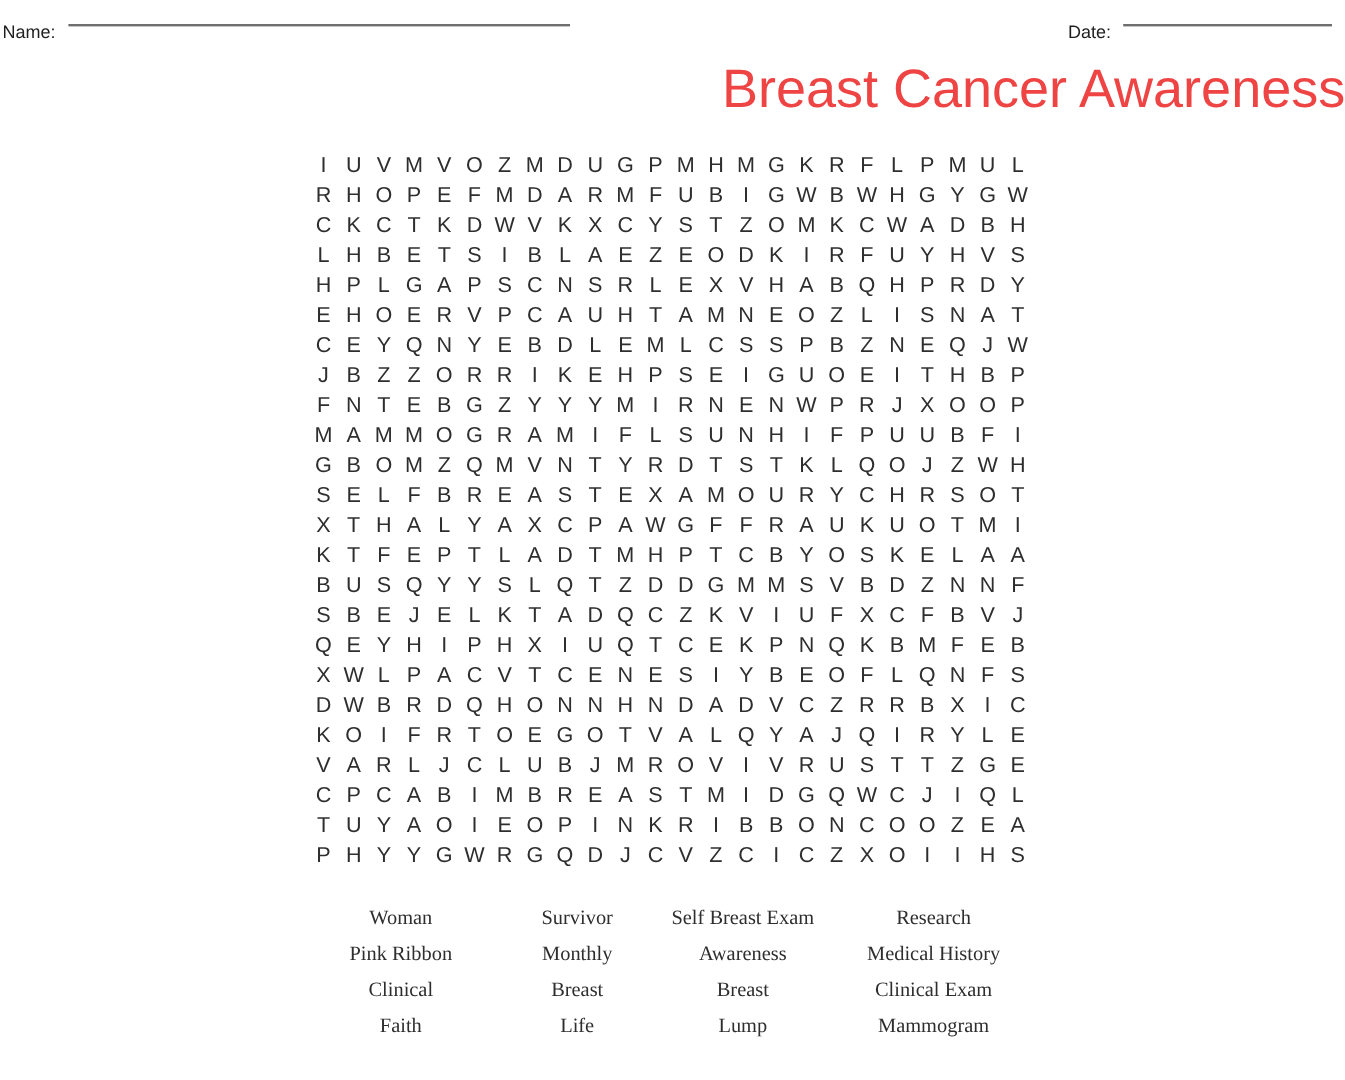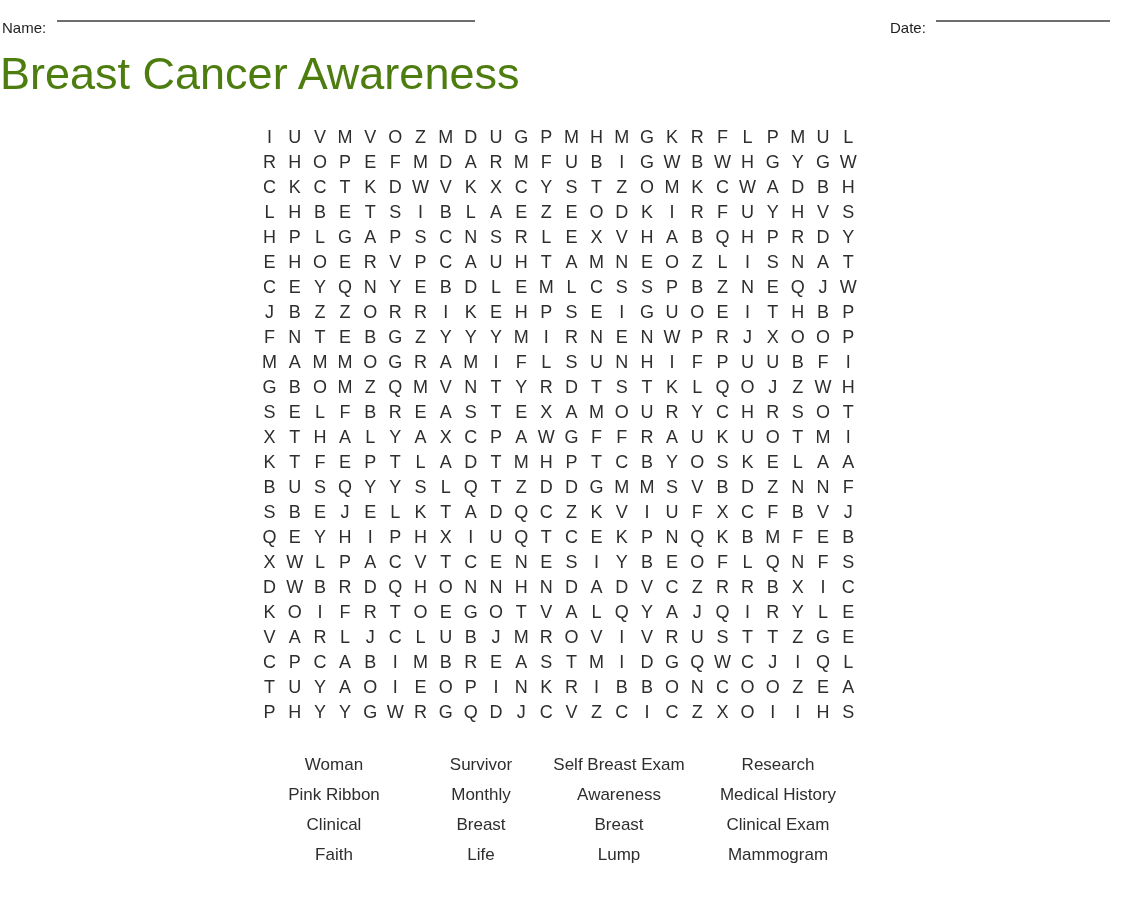--- a/index.html
+++ b/index.html
@@ -35,24 +35,24 @@
   }
   .name-line { left: 57px;  width: 418px; }
   .date-line { left: 936px; width: 174px; }
 
   
   .title {
     position: absolute;
     top: 51px;
     left: 0;
     width: 100%;
-    text-align: left;
+    text-align: right;
     font-size: 45px;
     line-height: 1.0;
-    color: #4d7c0f;
+    color: #ef4444;
     white-space: nowrap;
   }
 
   
   .puzzle-grid {
     position: absolute;
     left: 257px;
     top: 124px;
     display: grid;
     grid-template-columns: repeat(24, 25.17px);
@@ -68,20 +68,21 @@
   }
 
   
   .word-list {
     position: absolute;
     left: 250px;
     top: 750px;
     display: grid;
     grid-template-columns: 168px 126px 150px 168px;
     grid-auto-rows: 30px;
+    font-family: Liberation Serif, serif;
   }
   .word {
     text-align: center;
     line-height: 30px;
     font-size: 17px;
     color: #2e2e2e;
     white-space: nowrap;
   }
 </style>
 </head>

